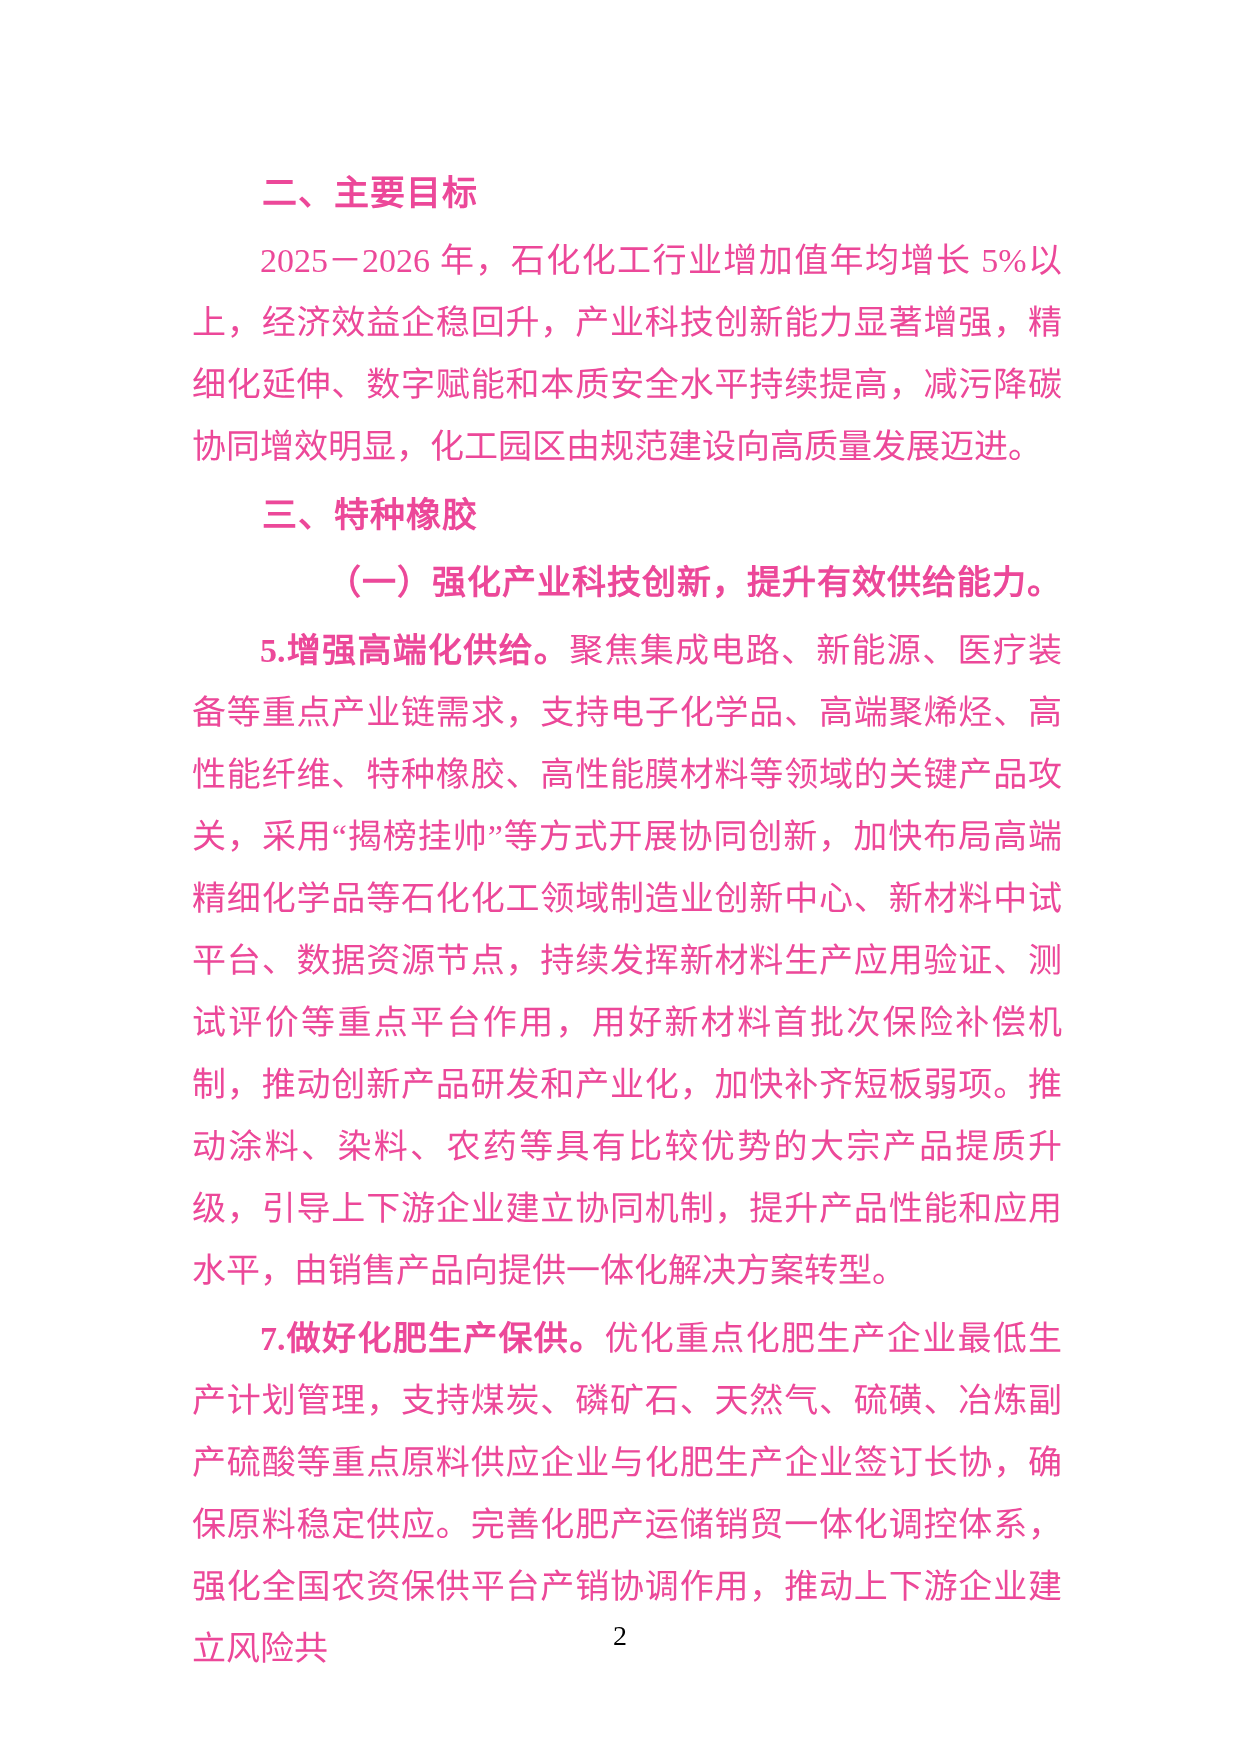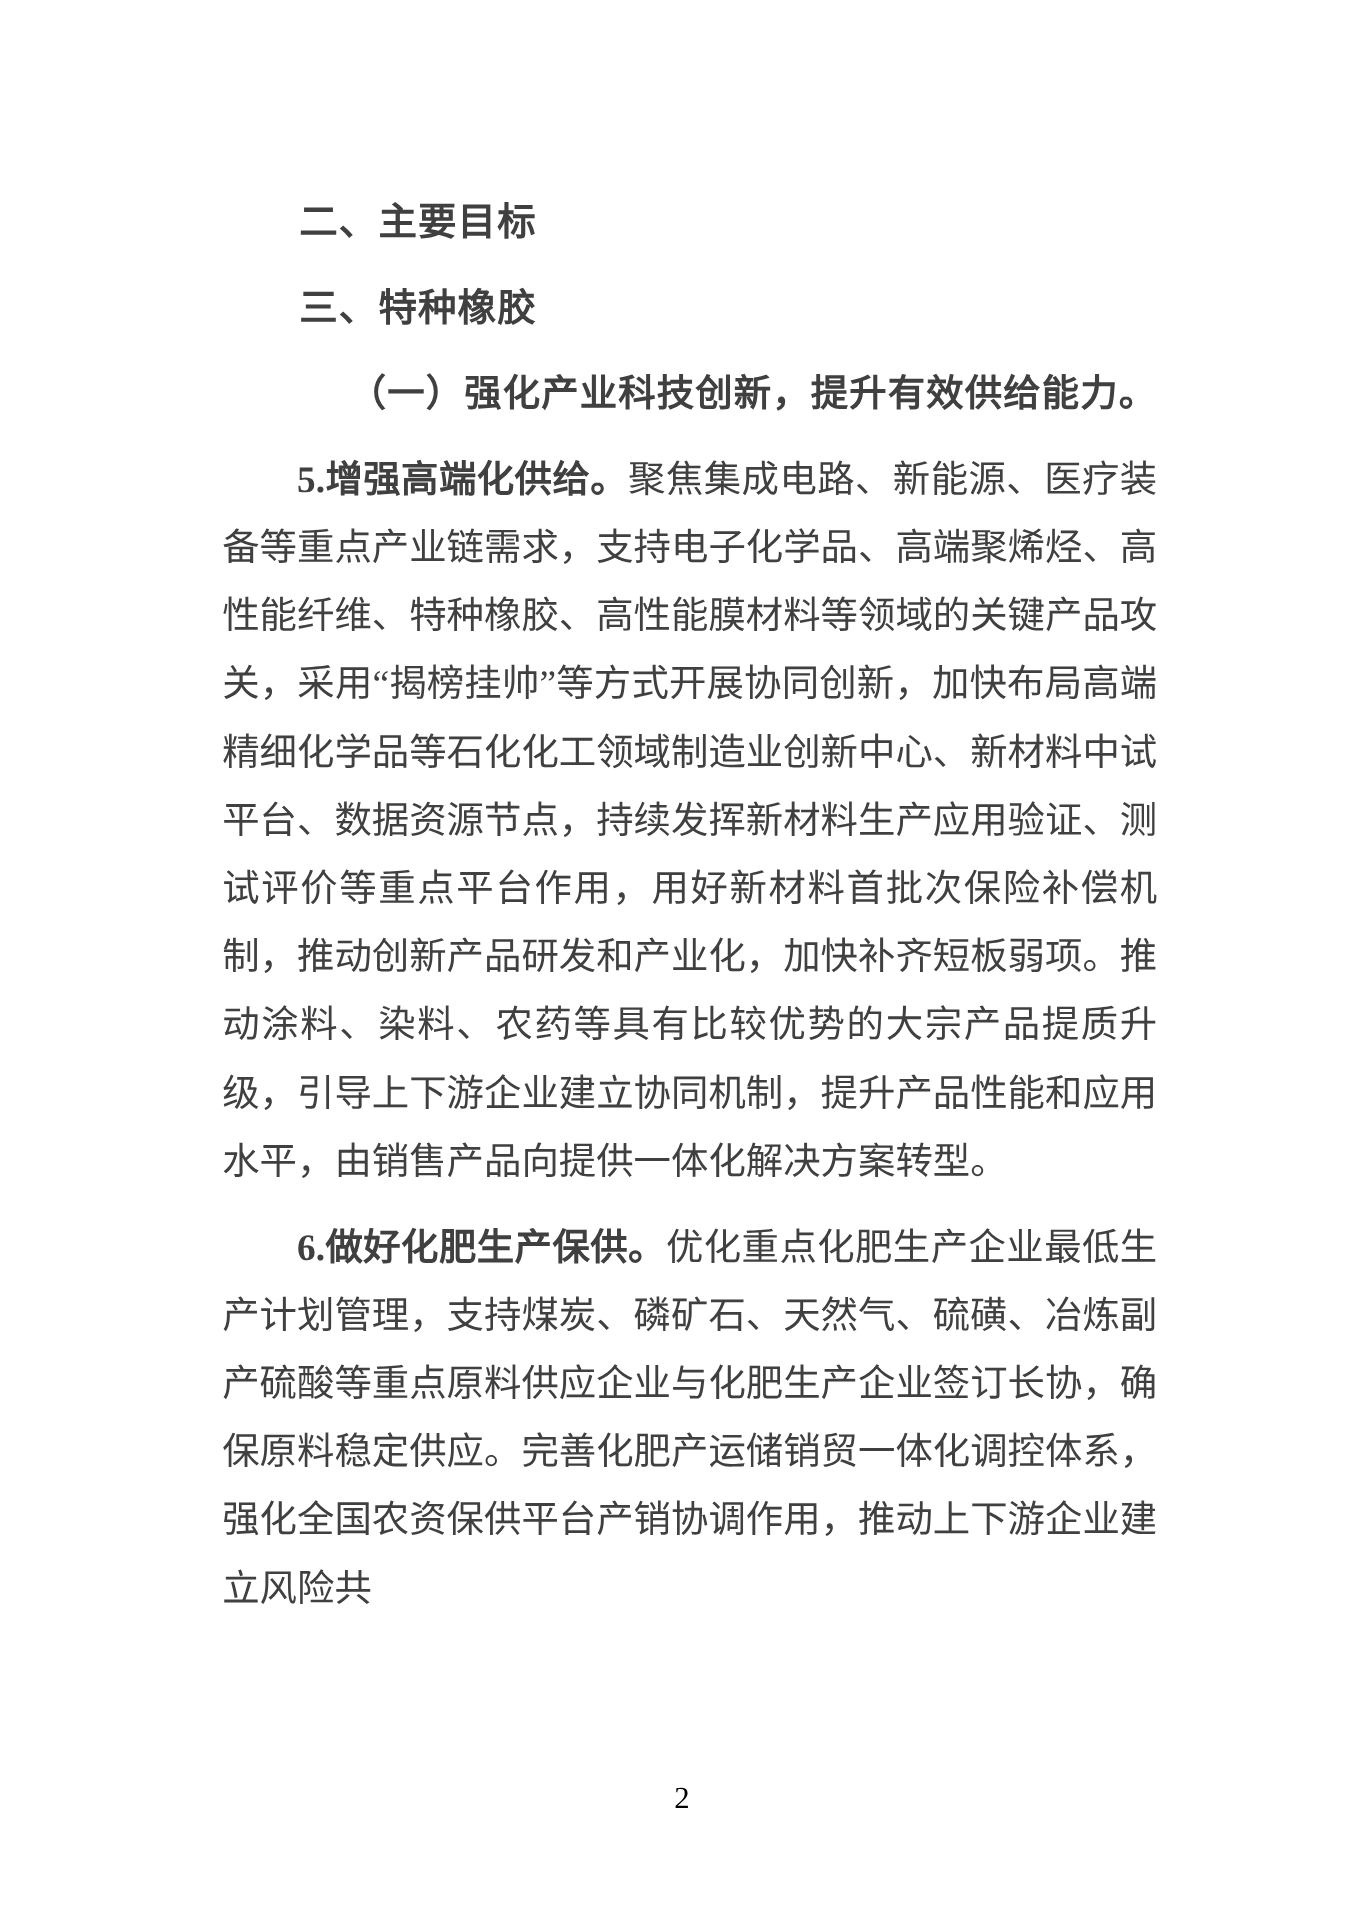--- a/index.html
+++ b/index.html
@@ -19,29 +19,29 @@
     font-family: "Liberation Serif", "DejaVu Serif", serif;
     overflow: hidden;
   }
   .doc-body {
     position: absolute;
     left: 186px;
     top: 156px;
     width: 882px;
   }
   .block {
-    margin: 16px;
+    margin: 6px;
     padding: 0;
     font-size: 34px;
     line-height: 62px;
     text-align: justify;
     text-justify: inter-character;
     text-indent: 2em;
     word-break: break-all;
-    color: #404040;
+    color: #ec4899;
   }
   .block.heading-1 {
     font-family: "Liberation Sans", "DejaVu Sans", sans-serif;
     font-weight: 700;
     font-size: 35px;
     text-align: left;
     letter-spacing: 1px;
   }
   .block.heading-2 {
     font-weight: 700;
@@ -65,21 +65,22 @@
     line-height: 32px;
     color: #000000;
   }
 </style>
 </head>
 <body>
 
 <div class="page">
   <main class="doc-body" id="doc-body">
       <p class="block heading-1"><b>二、主要目标</b></p>
+      <p class="block body"><span>2025－2026 年，石化化工行业增加值年均增长 5%以上，经济效益企稳回升，产业科技创新能力显著增强，精细化延伸、数字赋能和本质安全水平持续提高，减污降碳协同增效明显，化工园区由规范建设向高质量发展迈进。</span></p>
       <p class="block heading-1"><b>三、特种橡胶</b></p>
       <p class="block heading-2"><b>（一）强化产业科技创新，提升有效供给能力。</b></p>
       <p class="block body"><b>5.增强高端化供给。</b><span>聚焦集成电路、新能源、医疗装备等重点产业链需求，支持电子化学品、高端聚烯烃、高性能纤维、特种橡胶、高性能膜材料等领域的关键产品攻关，采用“揭榜挂帅”等方式开展协同创新，加快布局高端精细化学品等石化化工领域制造业创新中心、新材料中试平台、数据资源节点，持续发挥新材料生产应用验证、测试评价等重点平台作用，用好新材料首批次保险补偿机制，推动创新产品研发和产业化，加快补齐短板弱项。推动涂料、染料、农药等具有比较优势的大宗产品提质升级，引导上下游企业建立协同机制，提升产品性能和应用水平，由销售产品向提供一体化解决方案转型。</span></p>
-      <p class="block body"><b>6.做好化肥生产保供。</b><span>优化重点化肥生产企业最低生产计划管理，支持煤炭、磷矿石、天然气、硫磺、冶炼副产硫酸等重点原料供应企业与化肥生产企业签订长协，确保原料稳定供应。完善化肥产运储销贸一体化调控体系，强化全国农资保供平台产销协调作用，推动上下游企业建立风险共</span></p>
+      <p class="block body"><b>7.做好化肥生产保供。</b><span>优化重点化肥生产企业最低生产计划管理，支持煤炭、磷矿石、天然气、硫磺、冶炼副产硫酸等重点原料供应企业与化肥生产企业签订长协，确保原料稳定供应。完善化肥产运储销贸一体化调控体系，强化全国农资保供平台产销协调作用，推动上下游企业建立风险共</span></p>
     </main>
   <footer class="page-footer">
     <span class="page-number">2</span>
   </footer>
 </div>
 
 </body></html>

